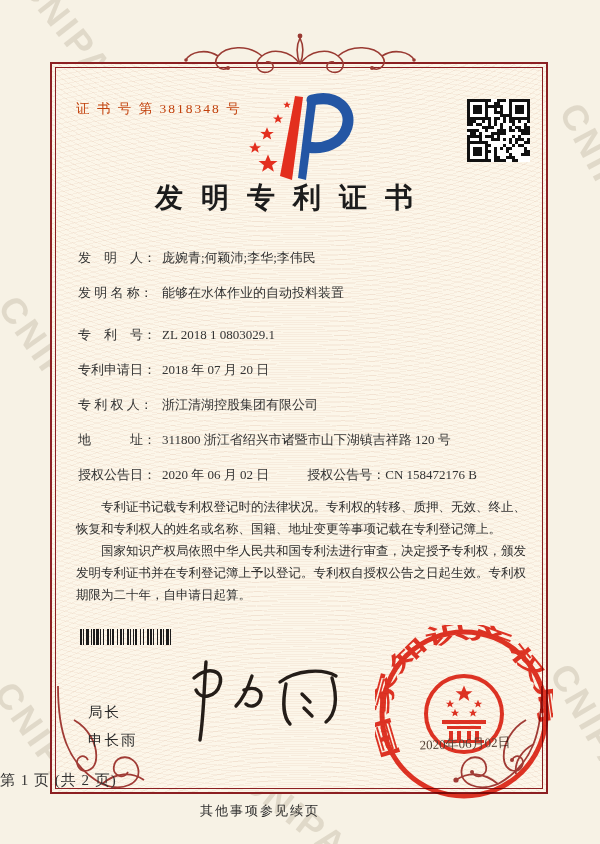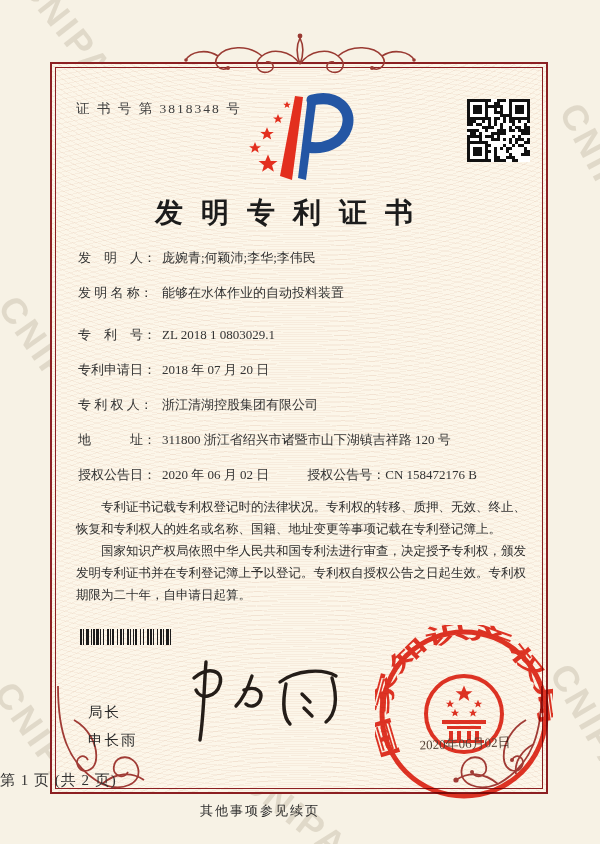--- a/index.html
+++ b/index.html
@@ -10,26 +10,26 @@
     font-weight:bold;letter-spacing:3px;color:rgba(176,165,142,0.32);
     font-size:36px;white-space:nowrap;pointer-events:none;}
   
   .frame{position:absolute;left:50px;top:62px;width:494px;height:728px;
     border:2px solid #8c2022;
     background:
       repeating-radial-gradient(140% 90% at 50% -40%, rgba(203,146,116,0.10) 0 1px, rgba(0,0,0,0) 1px 5px),
       repeating-radial-gradient(140% 90% at 50% 140%, rgba(203,146,116,0.10) 0 1px, rgba(0,0,0,0) 1px 5px),
       #fcf6e9;}
   .frame::before{content:"";position:absolute;inset:3px;border:1px solid #8c2022;pointer-events:none;}
-  .cert-no{position:absolute;left:76px;top:100px;font-size:13.5px;letter-spacing:2px;color:#404040;}
+  .cert-no{position:absolute;left:76px;top:100px;font-size:13.5px;letter-spacing:2px;color:#c2410c;}
   .logo{position:absolute;left:242px;top:90px;}
   .qr{position:absolute;left:467px;top:99px;width:63px;height:63px;background:#fff;}
   .title{position:absolute;left:0;top:179px;width:564px;text-align:center;
     font-size:28px;font-weight:bold;letter-spacing:18px;padding-left:22px;
-    box-sizing:border-box;color:#1c1c1c;margin-top:15px;}
+    box-sizing:border-box;color:#1c1c1c;}
   .fields{position:absolute;left:78px;top:247px;width:452px;font-size:13px;color:#333;}
   .frow{line-height:22px;margin-bottom:13px;white-space:nowrap;}
   .frow.first{margin-bottom:20px;}
   .frow .lab{display:inline-block;min-width:84px;}
   .pair2{margin-left:38px;}
   .paras{position:absolute;left:76px;top:496px;width:450px;font-size:12.5px;
     line-height:22px;text-align:justify;color:#2e2e2e;}
   .paras p{margin:0;text-indent:2em;}
   .barcode{position:absolute;left:80px;top:629px;}
   .signer{position:absolute;left:88px;top:681px;font-size:14.5px;line-height:28px;color:#2b2b2b;letter-spacing:2px;margin-top:17px;}

